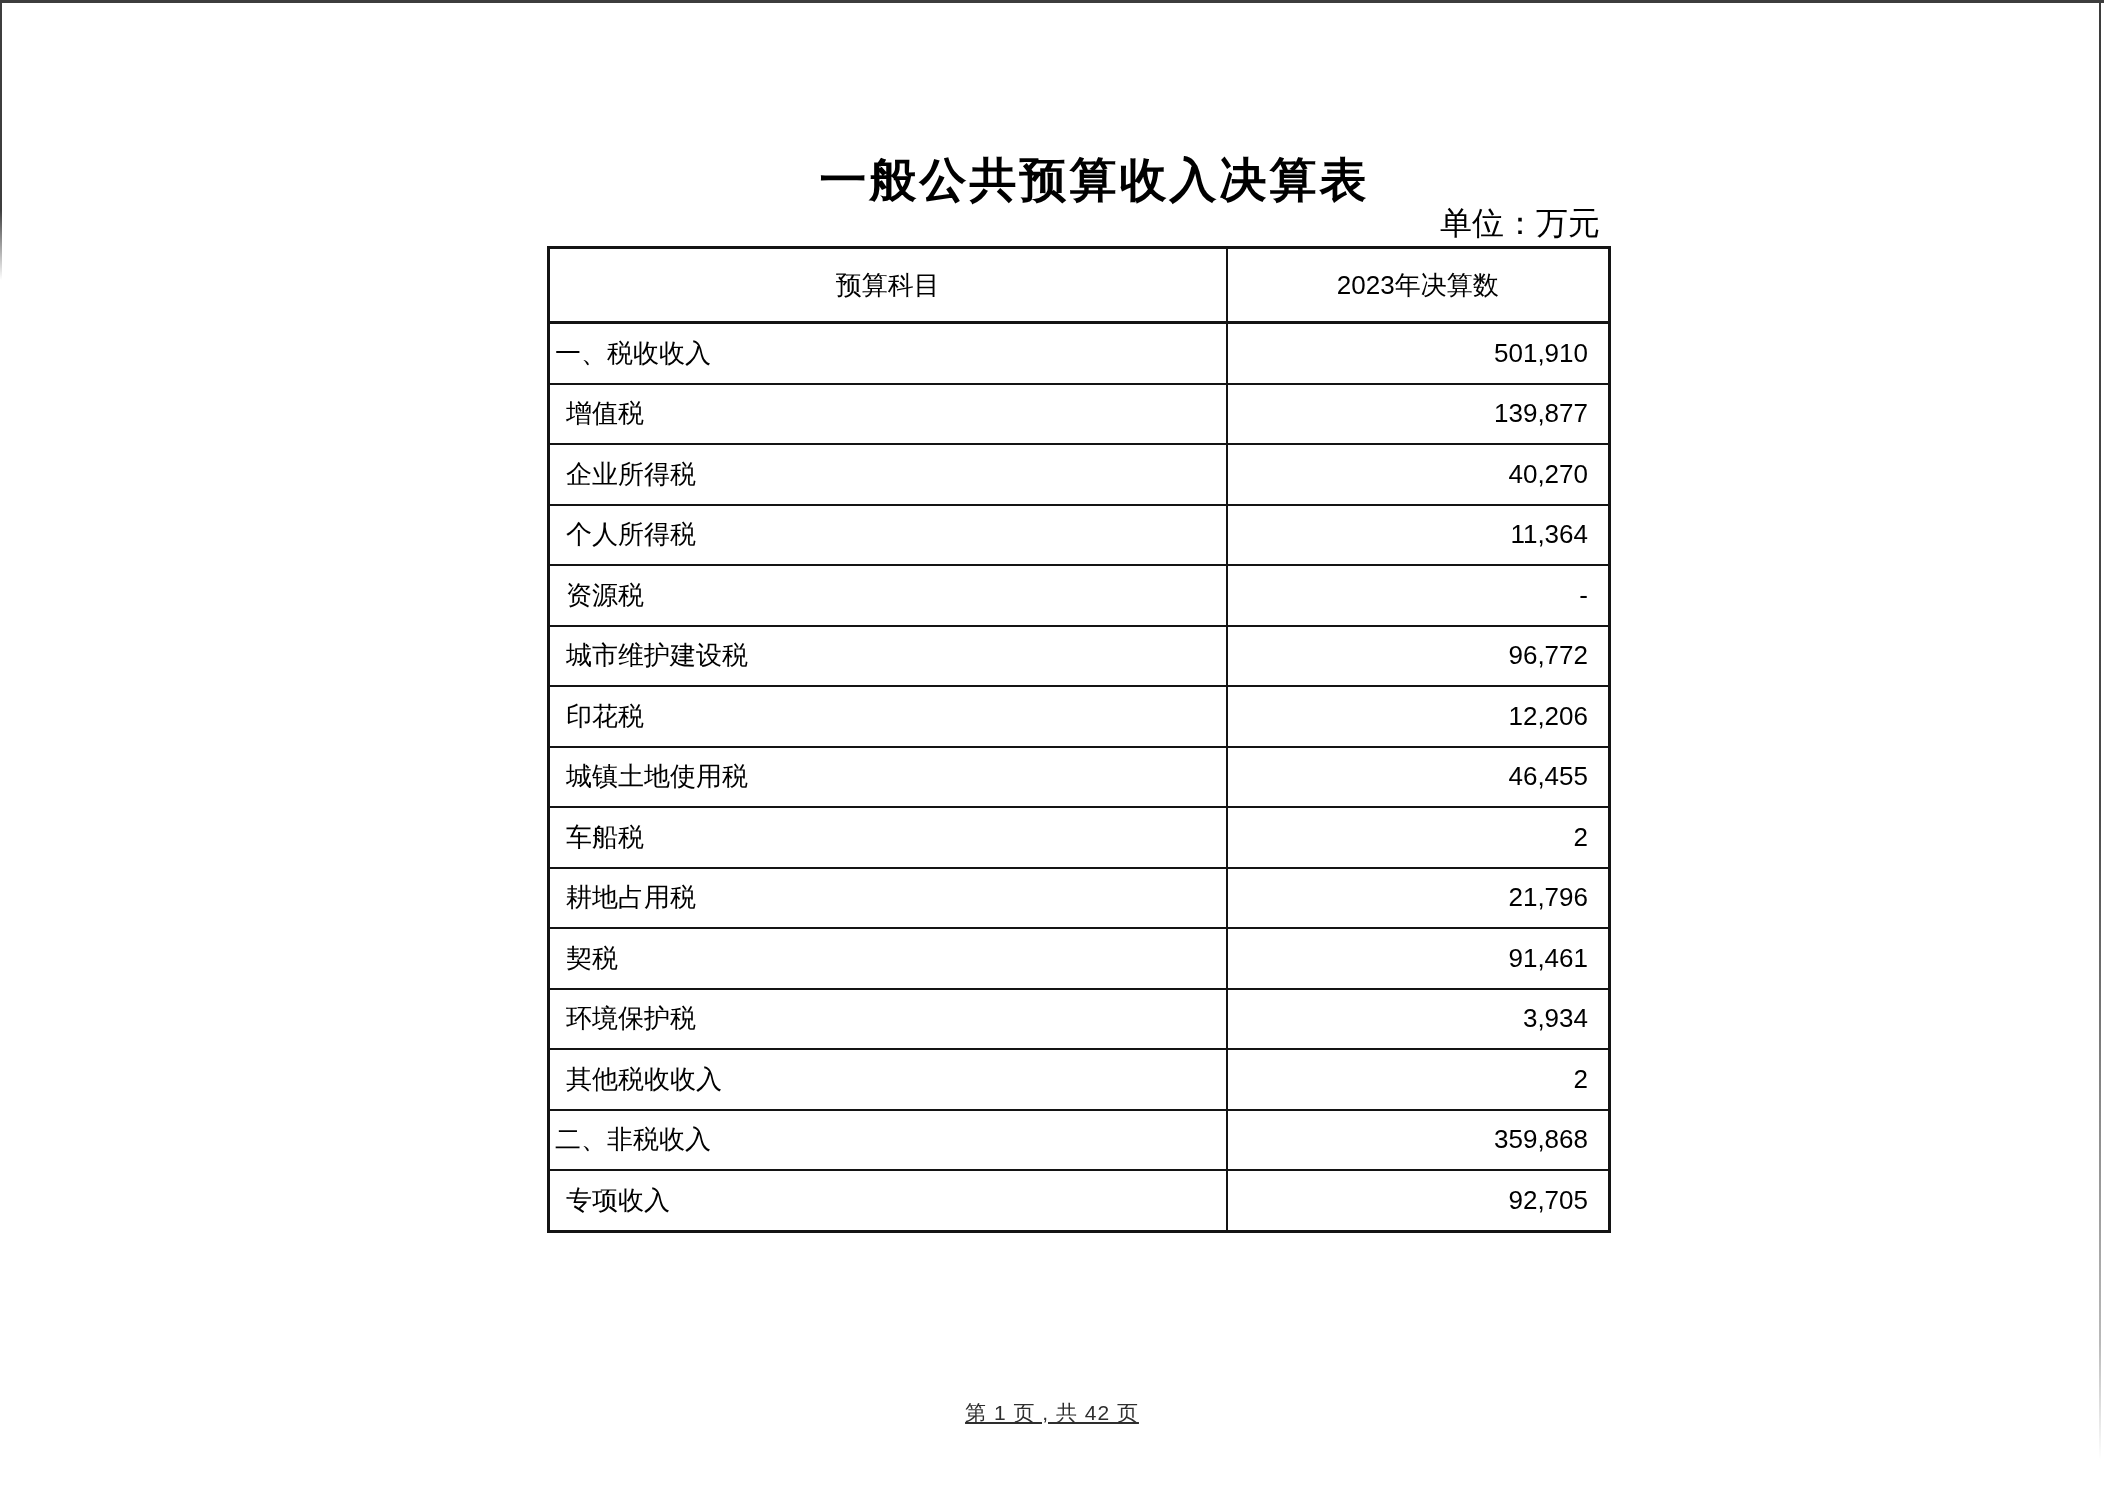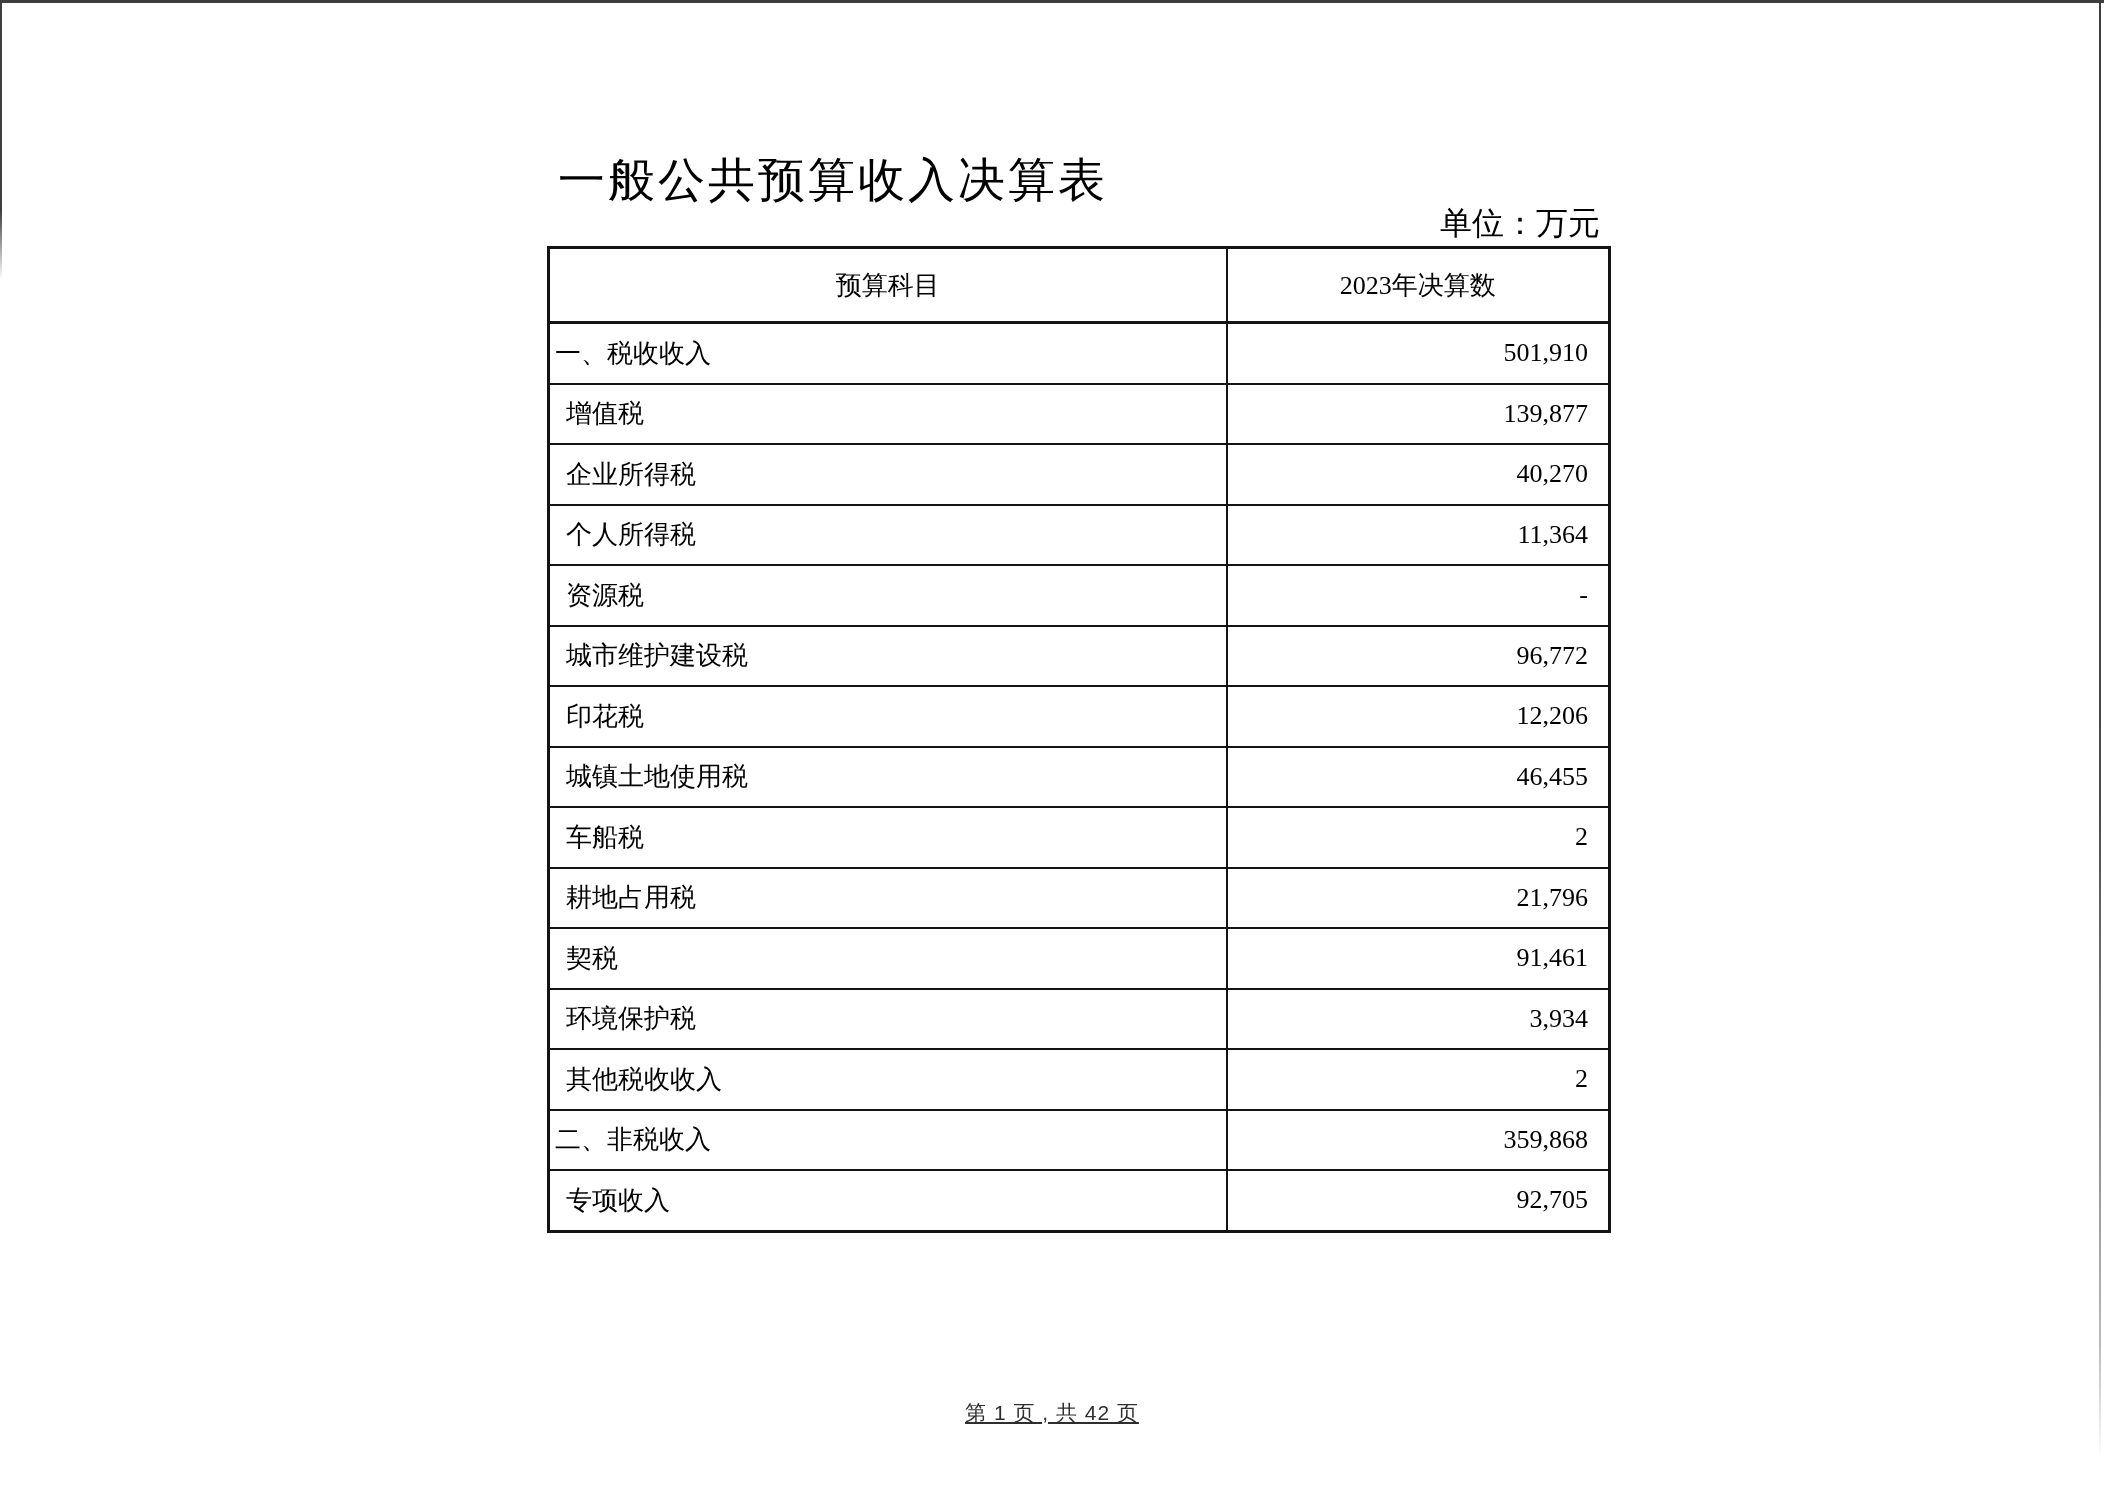--- a/index.html
+++ b/index.html
@@ -44,24 +44,25 @@
   .content {
     position: absolute;
     left: 547px;
     top: 0;
     width: 1061px;
   }
 
   .doc-title {
     position: absolute;
     top: 118px;
-    left: 11px;
+    left: 17px;
     width: 100%;
+    text-align: center;
     font-size: 47px;
-    font-weight: 400;
+    font-weight: 700;
     letter-spacing: 3px;
     white-space: nowrap;
   }
 
   .unit-label {
     position: absolute;
     top: 202px;
     right: 8px;
     font-size: 32px;
     white-space: nowrap;
@@ -76,21 +77,20 @@
     table-layout: fixed;
     border: 3px solid var(--line-color, #141414);
   }
   table.budget th,
   table.budget td {
     border: 2px solid var(--line-color, #141414);
     font-size: 26px;
     font-weight: 400;
     overflow: hidden;
     white-space: nowrap;
-    font-family: Liberation Serif, serif;
   }
   table.budget thead th {
     height: 70px;
     text-align: center;
     vertical-align: middle;
     border-bottom: 3px solid var(--line-color, #141414);
   }
   table.budget tbody td {
     height: 56.5px;
     vertical-align: middle;

